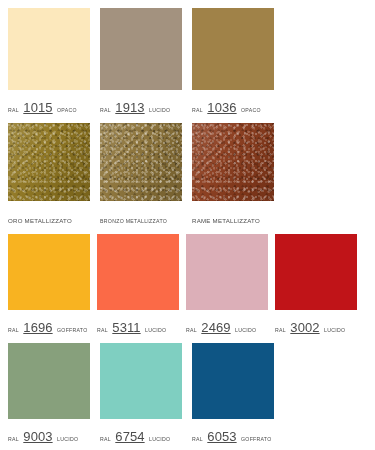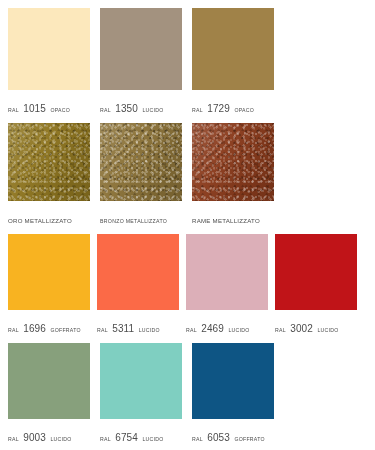--- a/index.html
+++ b/index.html
@@ -84,22 +84,23 @@
     margin-top: 9px;
     white-space: nowrap;
     color: #4c4c4c;
     line-height: 1;
   }
   .label .pre {
     font-size: 5.2px;
     letter-spacing: .25px;
   }
   .label .code {
-    font-size: 10px;
+    font-size: 13px;
     letter-spacing: .1px;
+    text-decoration: underline;
   }
   .label .suf {
     font-size: 5.2px;
     letter-spacing: .25px;
   }
   .label.plain .name {
     font-size: 5.2px;
     letter-spacing: .3px;
   }
   .label.plain.big .name {
@@ -118,29 +119,29 @@
       <div class="label" style="color: rgb(76, 76, 76);">
         <span class="pre">RAL</span>
         <span class="code">1015</span>
         <span class="suf">OPACO</span>
       </div>
     </div>
     <div class="cell">
       <div class="swatch" style="background-color: rgb(163, 146, 127);"></div>
       <div class="label" style="color: rgb(76, 76, 76);">
         <span class="pre">RAL</span>
-        <span class="code">1350</span>
+        <span class="code">1913</span>
         <span class="suf">LUCIDO</span>
       </div>
     </div>
     <div class="cell">
       <div class="swatch" style="background-color: rgb(160, 130, 72);"></div>
       <div class="label" style="color: rgb(76, 76, 76);">
         <span class="pre">RAL</span>
-        <span class="code">1729</span>
+        <span class="code">1036</span>
         <span class="suf">OPACO</span>
       </div>
     </div>
   </div>
 
   <div class="row row-3col row-2">
     <div class="cell">
       <div class="swatch metallic" style="background-color: rgb(142, 117, 32);"></div>
       <div class="label plain big" style="color: rgb(76, 76, 76);">
         <span class="name">ORO METALLIZZATO</span>

